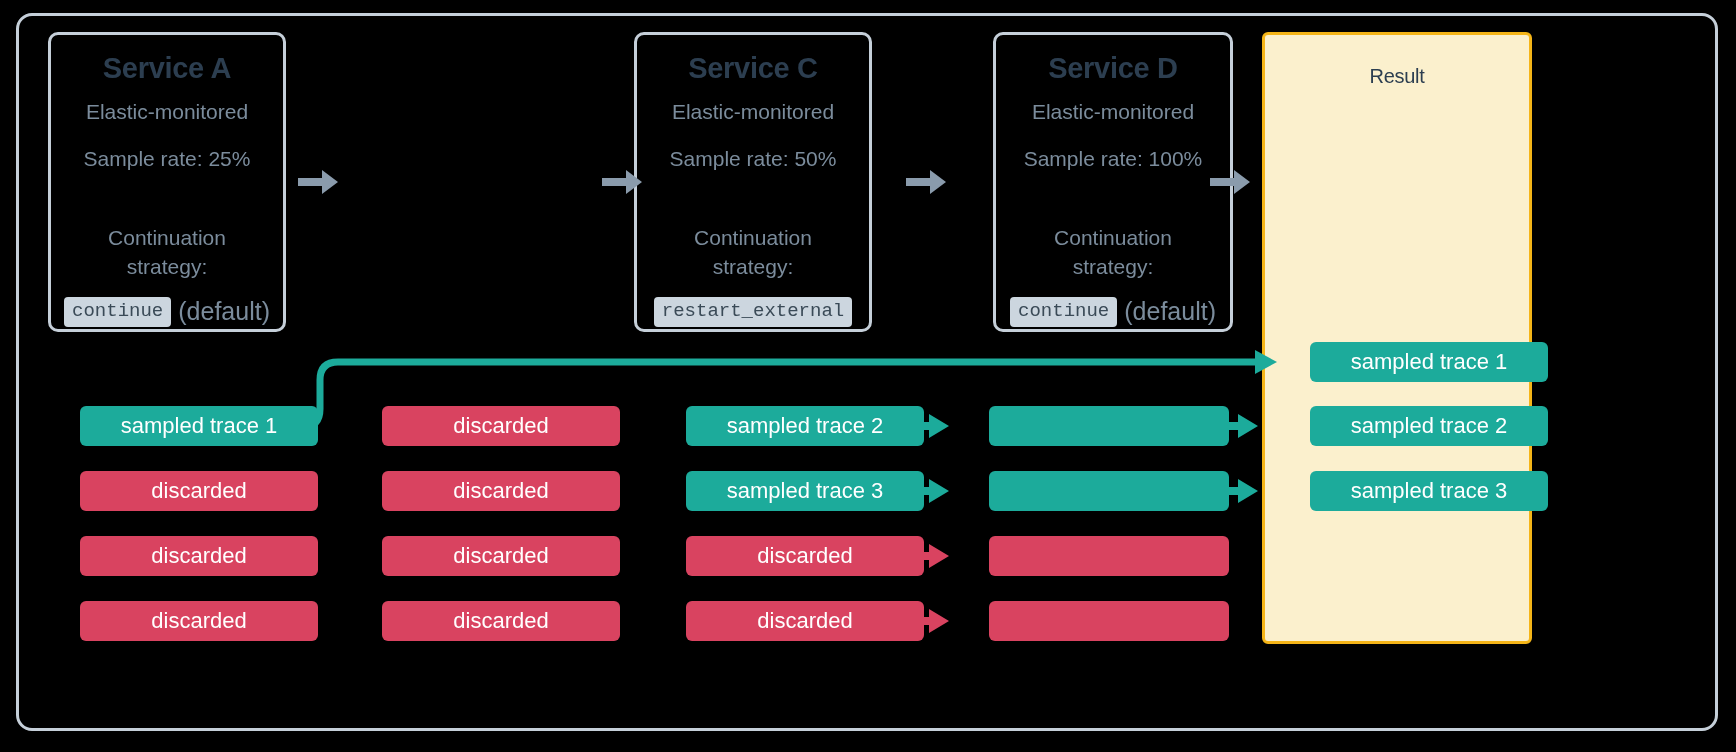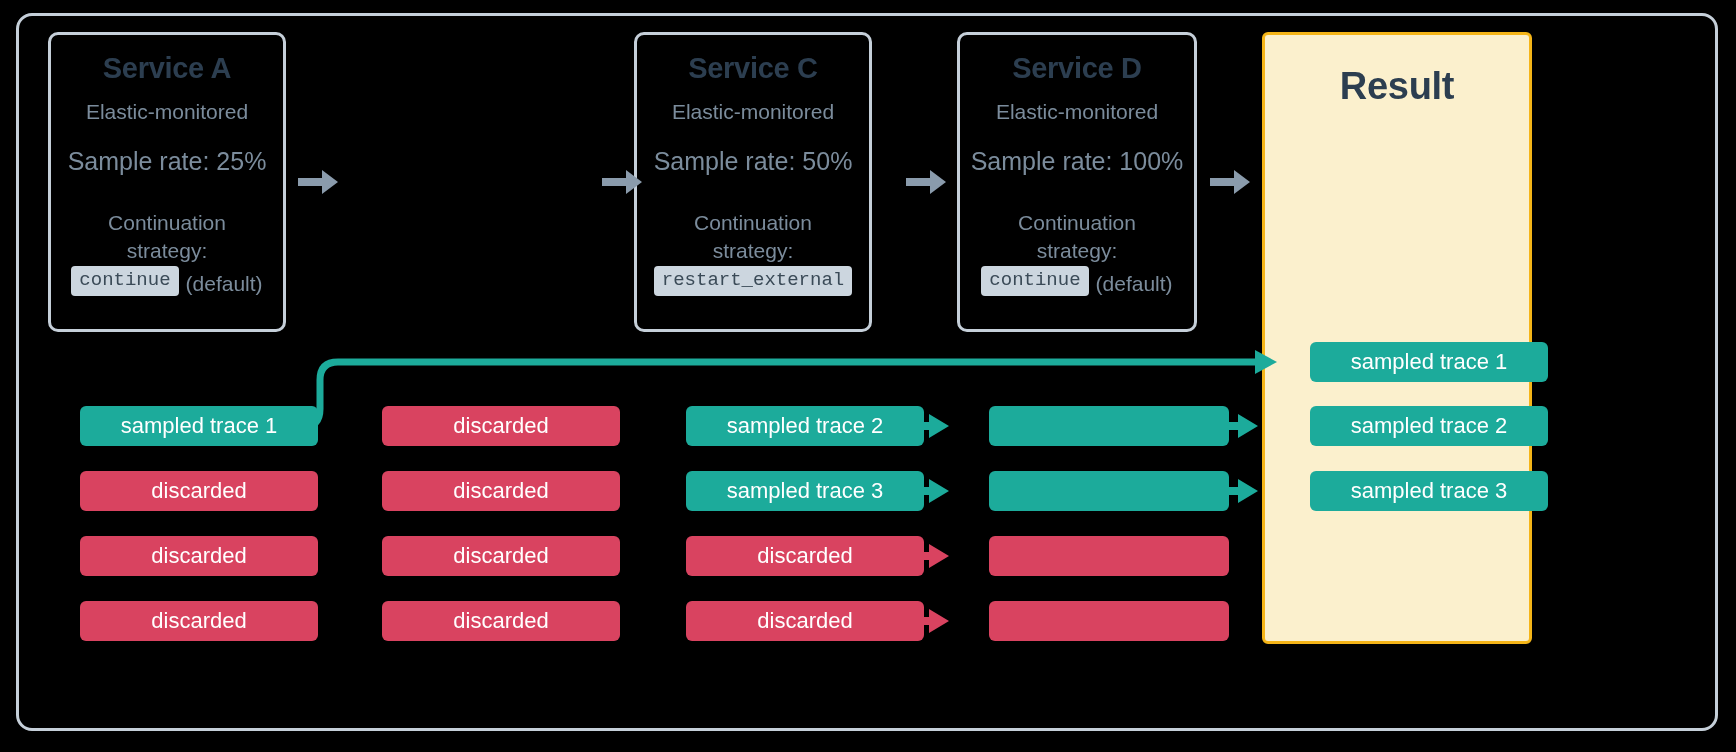--- a/index.html
+++ b/index.html
@@ -24,42 +24,42 @@
     border:3px solid #c5cfd9;border-radius:10px;box-sizing:border-box;
     background:#000;color:#9fb0bf;
     display:flex;flex-direction:column;align-items:center;
     padding-top:16px;
   }
   .svc-title{
     font-size:29px;font-weight:bold;color:#2c3e50;letter-spacing:-0.3px;
     line-height:1.2;margin:0 0 12px 0;
   }
   .svc-sub{font-size:21px;color:#7b8c9c;line-height:1.3;margin-bottom:20px;}
-  .svc-rate{font-size:25px;color:#7b8c9c;line-height:1.3;margin-bottom:31px;}
+  .svc-rate{font-size:21px;color:#7b8c9c;line-height:1.3;margin-bottom:52px;}
   .svc-strat-label{font-size:21px;color:#7b8c9c;line-height:1.35;text-align:center;}
   .svc-strat-row{
-    margin-top:1px;display:flex;align-items:flex-end;justify-content:center;
+    margin-top:16px;display:flex;align-items:flex-start;justify-content:center;
     gap:7px;flex-wrap:nowrap;white-space:nowrap;
   }
   code.badge{
     font-family:"Liberation Mono", monospace;
     background:#ccd6df;color:#3a4a57;
     font-size:19px;padding:3px 8px;border-radius:4px;line-height:1.25;
   }
-  .default-note{font-size:21px;color:#7b8c9c;}
+  .default-note{font-size:25px;color:#7b8c9c;}
 
   
   .result-panel{
     position:absolute;left:1262px;top:32px;width:270px;height:612px;
     background:#fbf0cd;border:3px solid #f5b518;border-radius:6px;
     box-sizing:border-box;
   }
   .result-title{
     text-align:center;margin-top:30px;
-    font-size:38px;font-weight:bold;color:#2c3e50;letter-spacing:-0.3px;
+    font-size:20px;font-weight:normal;color:#2c3e50;letter-spacing:-0.3px;
   }
 
   
   .chip{
     position:absolute;height:40px;border-radius:6px;
     display:flex;align-items:center;justify-content:center;
     color:#ffffff;font-size:22px;line-height:1;
     box-sizing:border-box;
     margin-left:32px;
   }
@@ -103,21 +103,21 @@
     <div class="svc-rate">Sample rate: 50%</div>
     <div class="svc-strat-label">
       <div>Continuation</div>
       <div>strategy:</div>
     </div>
     <div class="svc-strat-row">
       <code class="badge">restart_external</code>
     </div>
   </div>
 
-  <div class="service-card" style="left:957px;width:240px;">
+  <div class="service-card" style="left:993px;width:240px;">
     <div class="svc-title">Service D</div>
     <div class="svc-sub">Elastic-monitored</div>
     <div class="svc-rate">Sample rate: 100%</div>
     <div class="svc-strat-label">
       <div>Continuation</div>
       <div>strategy:</div>
     </div>
     <div class="svc-strat-row">
       <code class="badge">continue</code>
       <span class="default-note">(default)</span>

